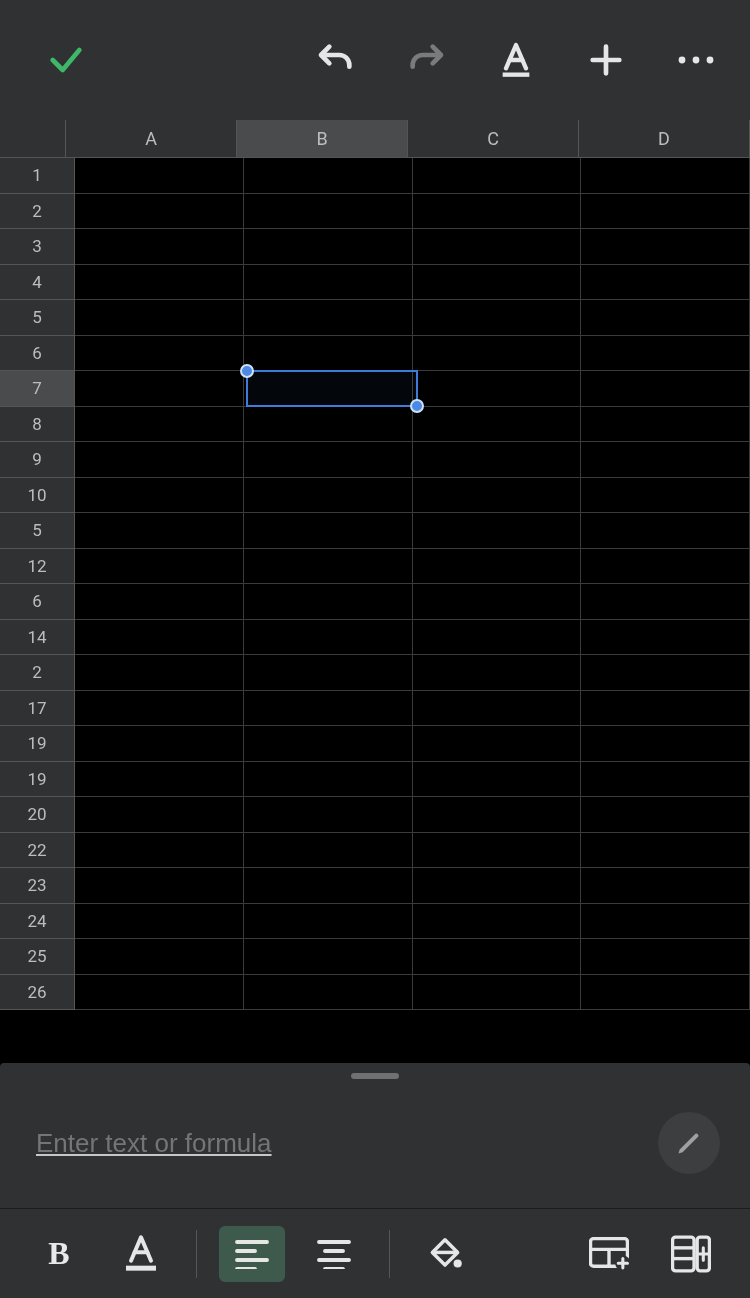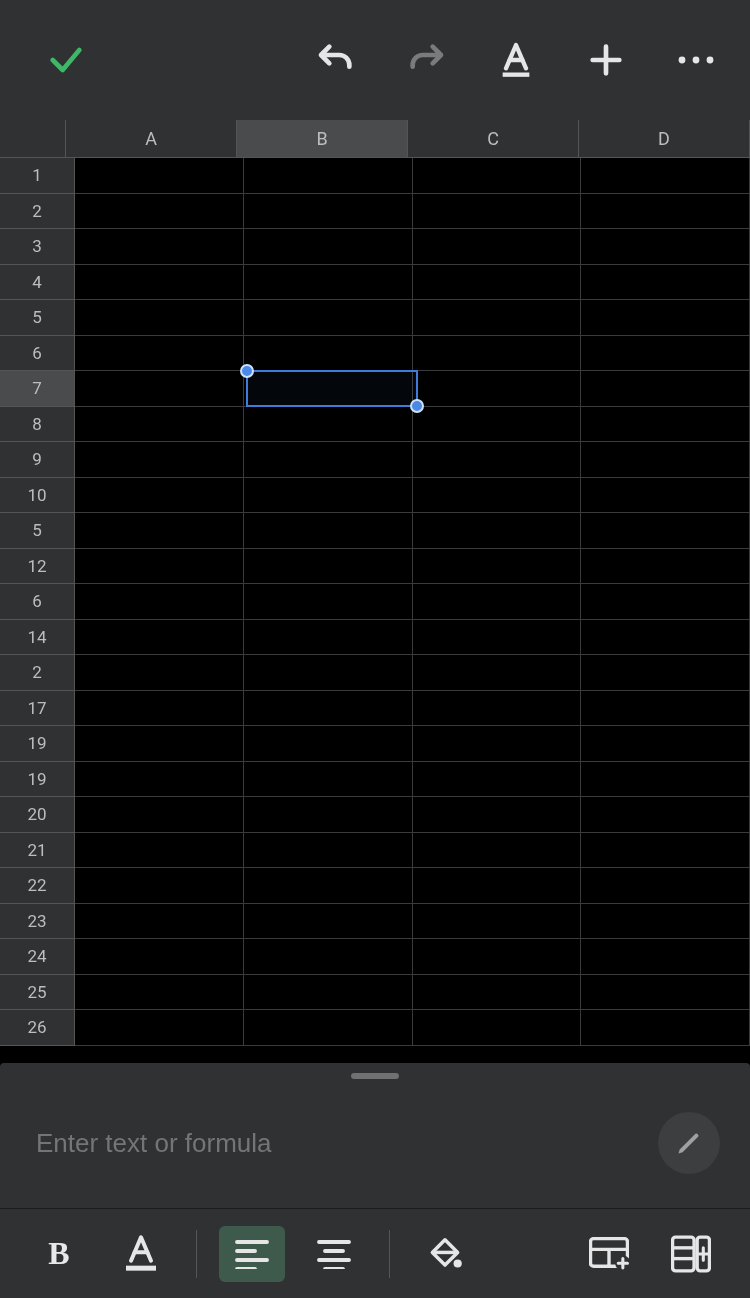--- a/index.html
+++ b/index.html
@@ -108,20 +108,21 @@
   }
 
   
   .bottom-panel {
     position: absolute;
     left: 0; right: 0; bottom: 0;
     height: 235px;
     background: #2f3132;
     border-top-left-radius: 4px;
     border-top-right-radius: 4px;
+    text-decoration: underline;
   }
   .drag-handle {
     width: 48px; height: 6px;
     background: #6f7173;
     border-radius: 3px;
     margin: 10px auto 0 auto;
   }
   .formula-row {
     display: flex;
     align-items: center;
@@ -352,27 +353,20 @@
         <div class="cell cw-D" style="width: 171px;"></div>
       </div>
       <div class="grid-row">
         <div class="row-hdr">20</div>
         <div class="cell cw-A" style="width: 171px;"></div>
         <div class="cell cw-B" style="width: 171px;"></div>
         <div class="cell cw-C" style="width: 171px;"></div>
         <div class="cell cw-D" style="width: 171px;"></div>
       </div>
       <div class="grid-row">
-        <div class="row-hdr">21</div>
-        <div class="cell cw-A" style="width: 171px;"></div>
-        <div class="cell cw-B" style="width: 171px;"></div>
-        <div class="cell cw-C" style="width: 171px;"></div>
-        <div class="cell cw-D" style="width: 171px;"></div>
-      </div>
-      <div class="grid-row">
         <div class="row-hdr">22</div>
         <div class="cell cw-A" style="width: 171px;"></div>
         <div class="cell cw-B" style="width: 171px;"></div>
         <div class="cell cw-C" style="width: 171px;"></div>
         <div class="cell cw-D" style="width: 171px;"></div>
       </div>
       <div class="grid-row">
         <div class="row-hdr">23</div>
         <div class="cell cw-A" style="width: 171px;"></div>
         <div class="cell cw-B" style="width: 171px;"></div>

